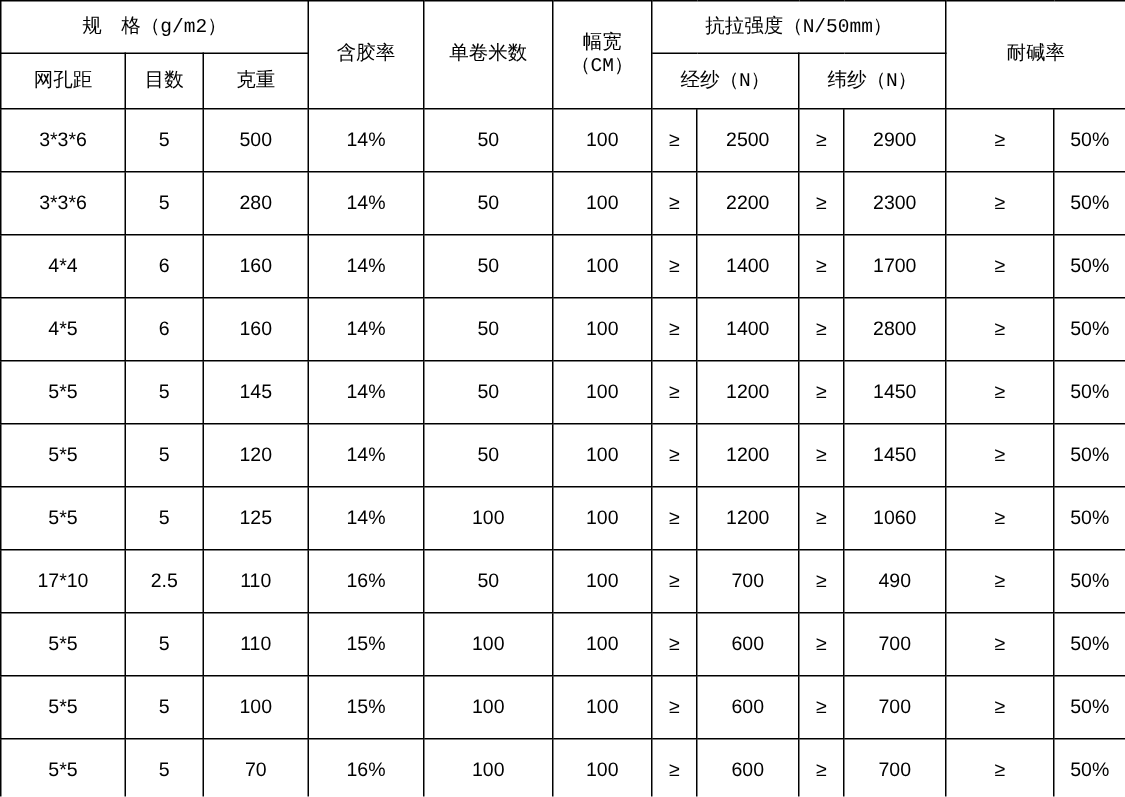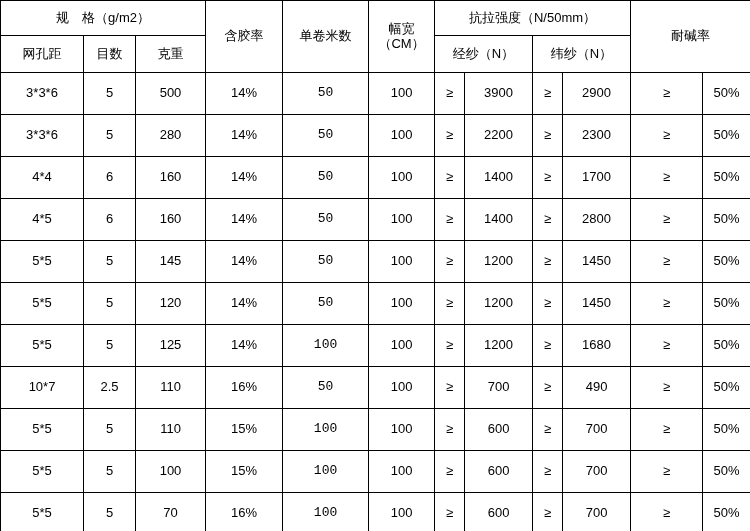--- a/index.html
+++ b/index.html
@@ -32,33 +32,34 @@
     font-weight: normal;
     font-size: 13px;
     padding: 0;
     line-height: 1.25;
   }
   
   .hdr {
     font-size: 14px;
     font-weight: bold;
     height: 34px;
+    font-family: Liberation Mono, monospace;
   }
   .hdr-top td { height: 34px; }
   .hdr-sub td { height: 36px; }
   .hdr .two-line {
     display: block;
     line-height: 1.15;
   }
   
   tr.data td {
     height: 41px;
     font-size: 13px;
   }
-  td.num-bold { font-weight: bold; font-size: 14px; font-family: Liberation Mono, monospace; }
+  td.num-bold { font-weight: bold; font-size: 14px; }
   td.ge {
     font-size: 13px;
     width: 30px;
   }
   td.small { font-size: 12px; }
   
 </style>
 </head>
 <body>
 
@@ -100,21 +101,21 @@
     </thead>
     <tbody>
       <tr class="data">
         <td>3*3*6</td>
         <td>5</td>
         <td>500</td>
         <td>14%</td>
         <td class="num-bold">50</td>
         <td class="small">100</td>
         <td class="ge">≥</td>
-        <td>3900</td>
+        <td>2500</td>
         <td class="ge">≥</td>
         <td>2900</td>
         <td class="ge">≥</td>
         <td class="small">50%</td>
       </tr>
       <tr class="data">
         <td>3*3*6</td>
         <td>5</td>
         <td>280</td>
         <td>14%</td>
@@ -186,26 +187,26 @@
       <tr class="data">
         <td>5*5</td>
         <td>5</td>
         <td>125</td>
         <td>14%</td>
         <td class="num-bold">100</td>
         <td class="small">100</td>
         <td class="ge">≥</td>
         <td>1200</td>
         <td class="ge">≥</td>
-        <td>1680</td>
-        <td class="ge">≥</td>
-        <td class="small">50%</td>
-      </tr>
-      <tr class="data">
-        <td>10*7</td>
+        <td>1060</td>
+        <td class="ge">≥</td>
+        <td class="small">50%</td>
+      </tr>
+      <tr class="data">
+        <td>17*10</td>
         <td>2.5</td>
         <td>110</td>
         <td>16%</td>
         <td class="num-bold">50</td>
         <td class="small">100</td>
         <td class="ge">≥</td>
         <td>700</td>
         <td class="ge">≥</td>
         <td>490</td>
         <td class="ge">≥</td>

